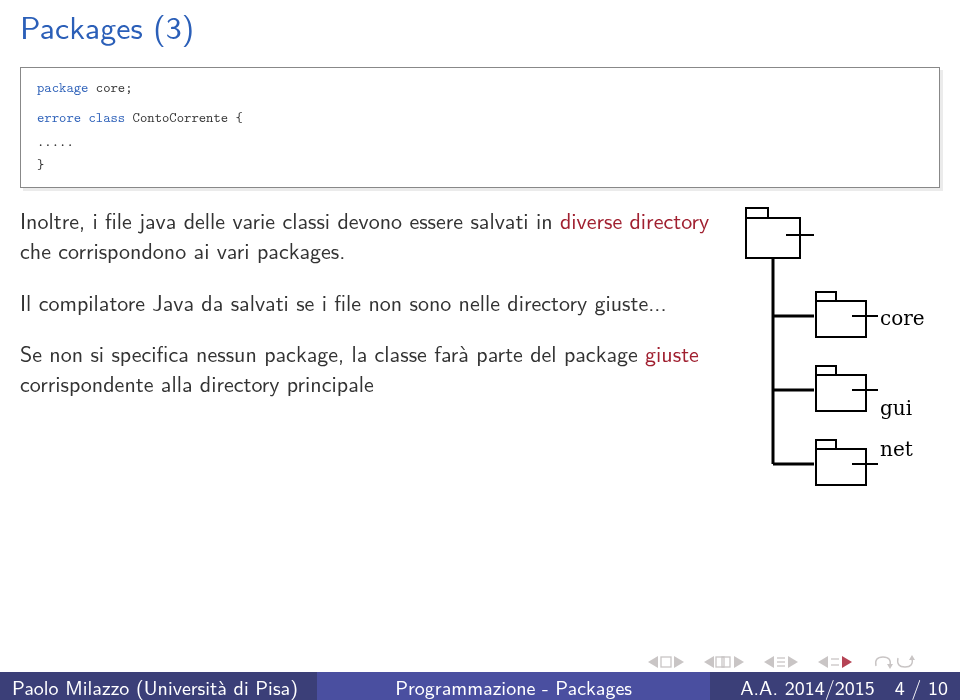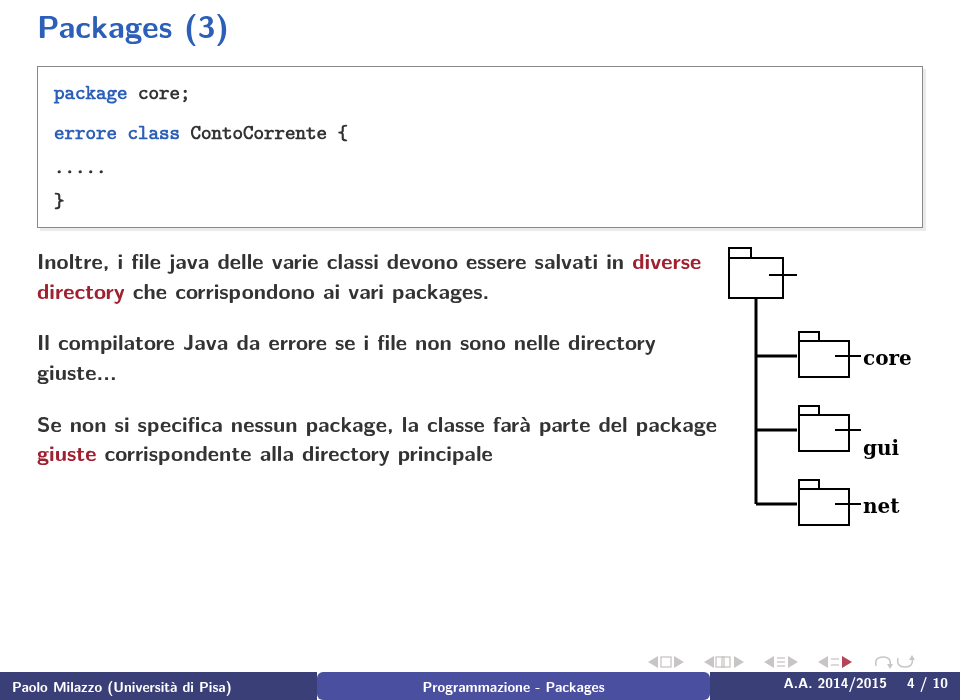--- a/index.html
+++ b/index.html
@@ -11,39 +11,38 @@
     background: #fff;
     color: #333;
     font-size: 22px;
     position: relative;
   }
   .slide {
     width: 960px;
     height: 700px;
     position: relative;
     box-sizing: border-box;
-    padding: 0 37px;
-    font-weight: bold;
+    padding: 0 20px;
   }
   .title {
     color: #2b5fb8;
     font-size: 32px;
     padding-top: 2px;
     padding-bottom: 6px;
   }
   .body-text {
     line-height: 1.35;
   }
   .prim { color: #2b5fb8; }
   .code-block {
     border: 1px solid #888;
     margin: 12px 0 16px 0;
     padding: 8px 16px 10px 16px;
     font-family: "Latin Modern Mono", "Courier New", monospace;
-    font-size: 20px;
+    font-size: 14px;
     line-height: 1.7;
     background: #fff;
     box-shadow: 3px 3px 0 rgba(0,0,0,.08);
   }
   .kw { color: #2b5fb8; }
   .columns {
     display: flex;
     margin-top: 18px;
   }
   .col-left { flex: 1 1 auto; }
@@ -73,25 +72,25 @@
   .nav-strip svg { display:block; }
   .nav-strip .arrow { fill: #c9c5c5; }
   .nav-strip .loop { stroke: #c9c5c5; fill: none; stroke-width:1.4; }
   .nav-strip .tri-r { fill: #b54455; }
   
   .footer {
     position: absolute;
     bottom: 0; left: 0; right: 0;
     height: 28px;
     display: flex;
-    font-size: 14px;
+    font-size: 20px;
     color: #fff;
   }
   .footer .seg-author { background: #3b3f78; flex: 0 0 33%; display:flex; align-items:center; padding-left:12px; box-sizing:border-box;}
-  .footer .seg-title  { background: #4a4fa0; flex: 1 1 auto; display:flex; align-items:center; justify-content:center;border-radius:6px;}
+  .footer .seg-title  { background: #4a4fa0; flex: 1 1 auto; display:flex; align-items:center; justify-content:center;}
   .footer .seg-right  { background: #3b3f78; flex: 0 0 26%; display:flex; align-items:flex-start; justify-content:flex-end; padding-right:12px; box-sizing:border-box;}
 </style>
 </head>
 <body>
 
 <div class="slide">
 
   <div class="title">Packages (3)</div>
 
 
@@ -109,21 +108,21 @@
     </div>
     <div>.....</div>
     <div>}</div>
   </div>
 
   <div class="columns">
     <div class="col-left body-text">
       <p>
         <span>Inoltre, i file java delle varie classi devono essere salvati in </span><span class="emph">diverse directory</span><span> che corrispondono ai vari packages.</span>
       </p>
-      <p>Il compilatore Java da errore se i file non sono nelle directory giuste...</p>
+      <p>Il compilatore Java da salvati se i file non sono nelle directory giuste...</p>
       <p>
         <span>Se non si specifica nessun package, la classe farà parte del package </span><span class="emph">giuste</span><span> corrispondente alla directory principale</span>
       </p>
     </div>
 
     <div class="col-right">
       <div class="diagram">
         <svg width="200" height="300">
 
           <g class="pkg-icon">
@@ -149,21 +148,21 @@
             <rect x="112" y="183" width="26" height="2" fill="#000" stroke="none"></rect>
           </g>
           <g class="pkg-icon">
             <rect x="76" y="234" width="20" height="9"></rect>
             <rect x="76" y="243" width="50" height="36"></rect>
             <rect x="112" y="257" width="26" height="2" fill="#000" stroke="none"></rect>
           </g>
         </svg>
         <div class="pkg-label" style="left:140px; top:100px;">core</div>
         <div class="pkg-label" style="left:140px; top:190px;">gui</div>
-        <div class="pkg-label" style="left:140px; top:248px;">net</div>
+        <div class="pkg-label" style="left:140px; top:231px;">net</div>
       </div>
     </div>
   </div>
 
   <div class="nav-strip">
     <span class="grp">
       <svg width="10" height="12">
           <polygon class="arrow" points="10,0 0,6 10,12"></polygon>
         </svg>
       <svg width="16" height="12">

